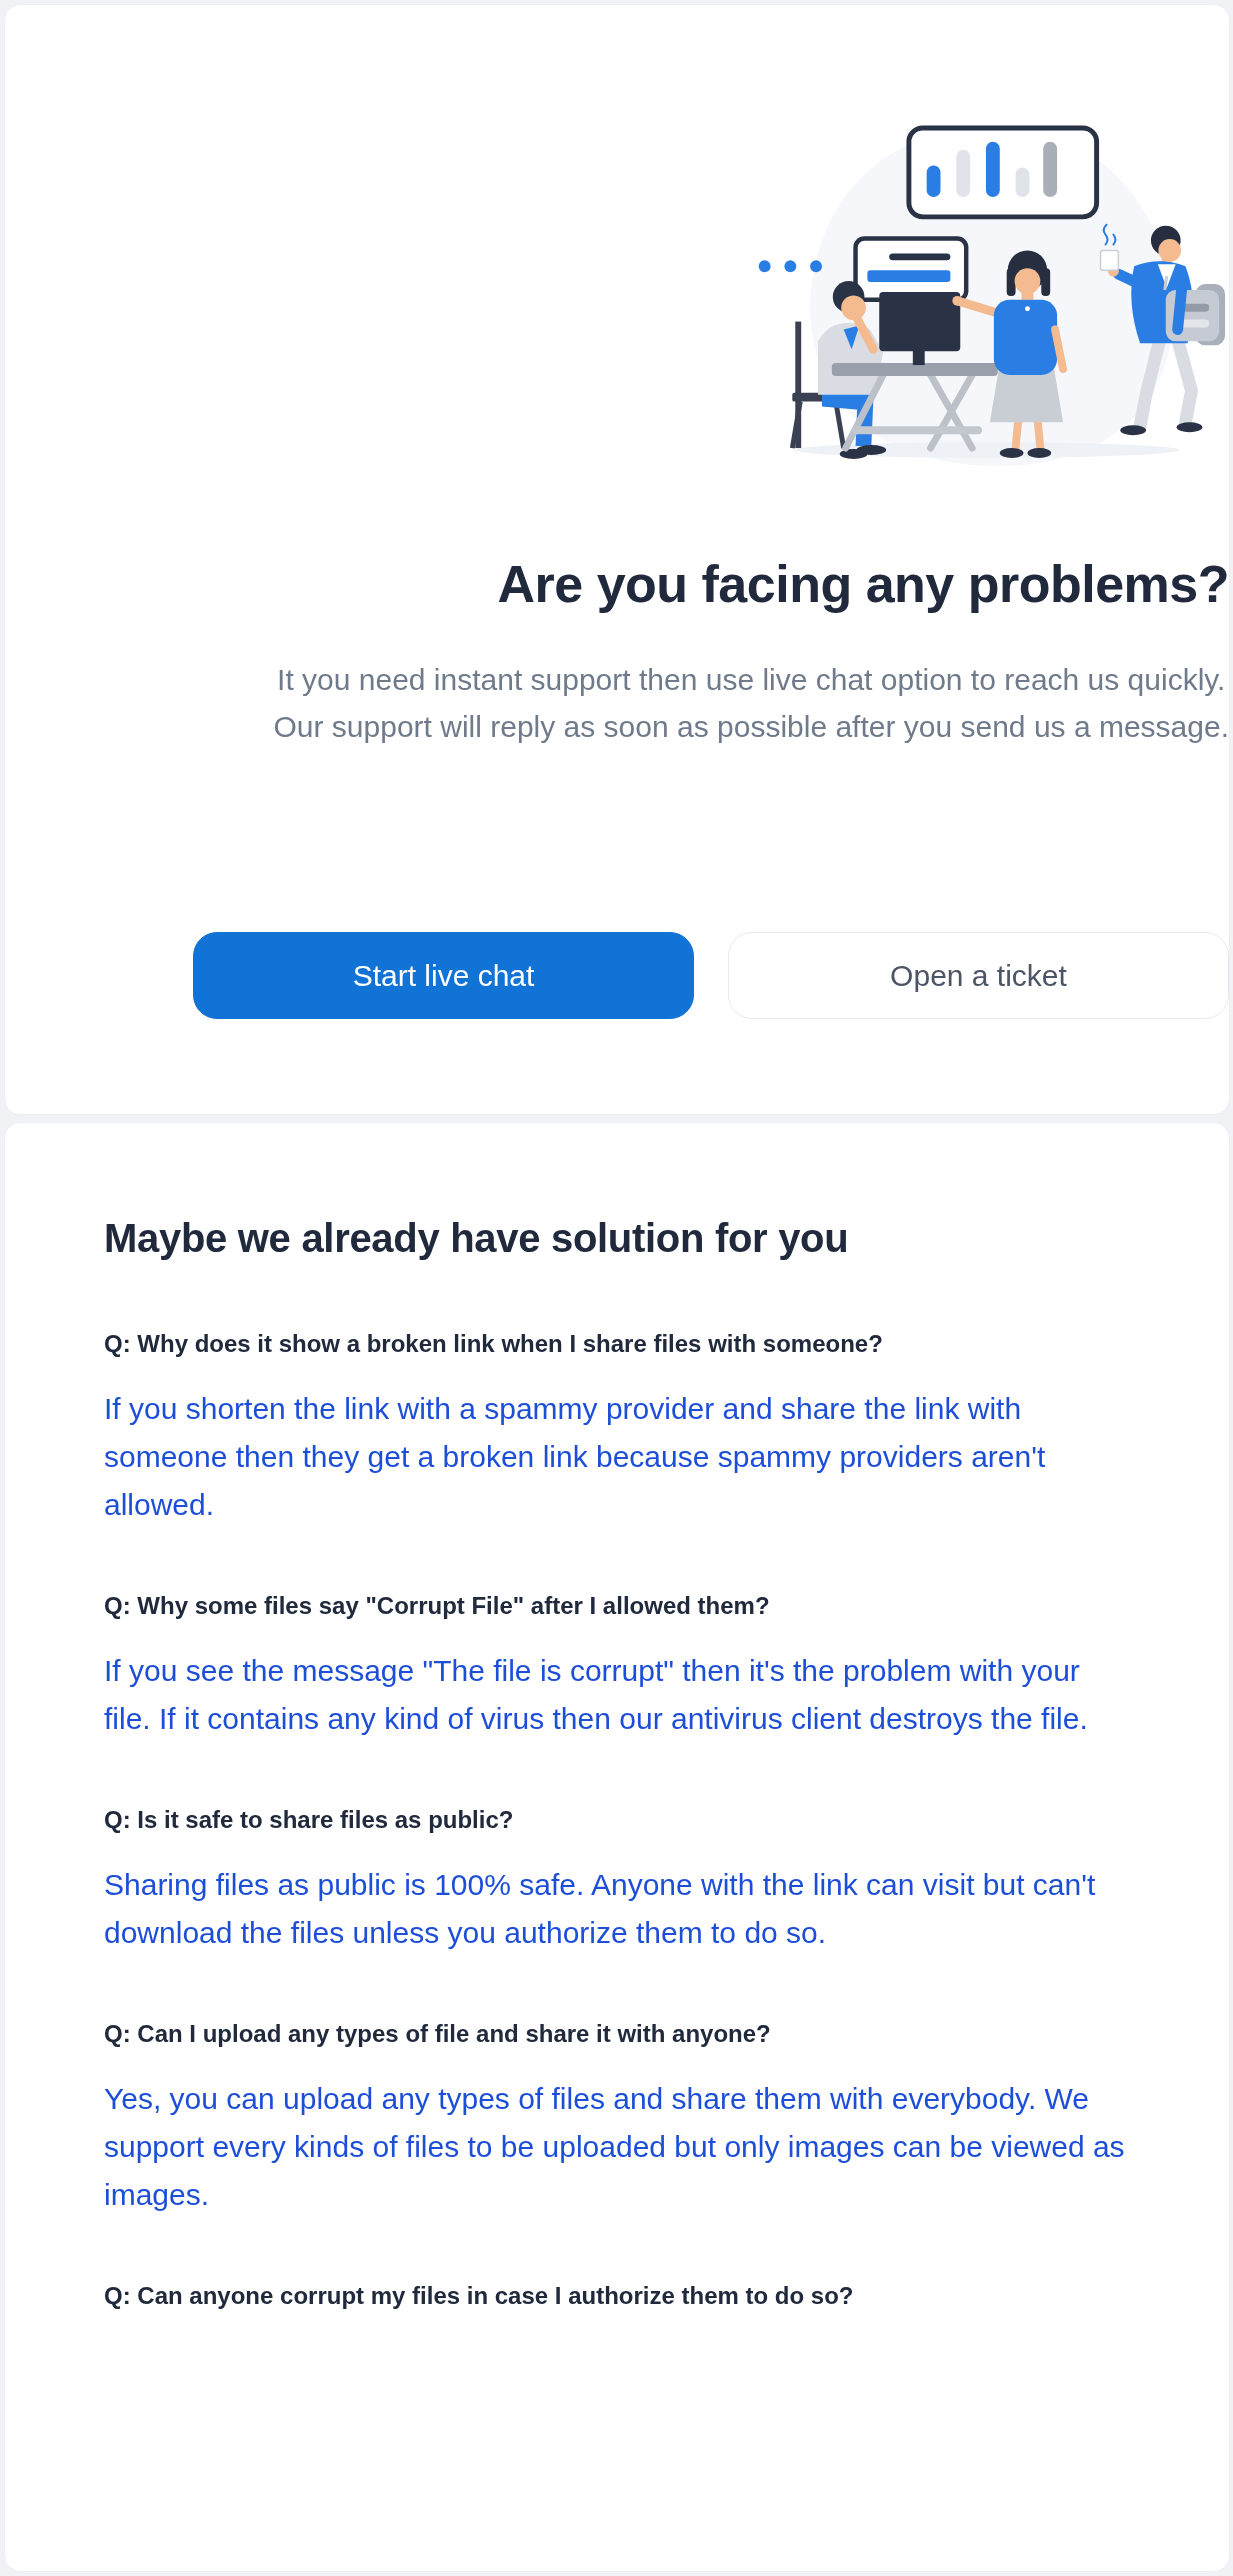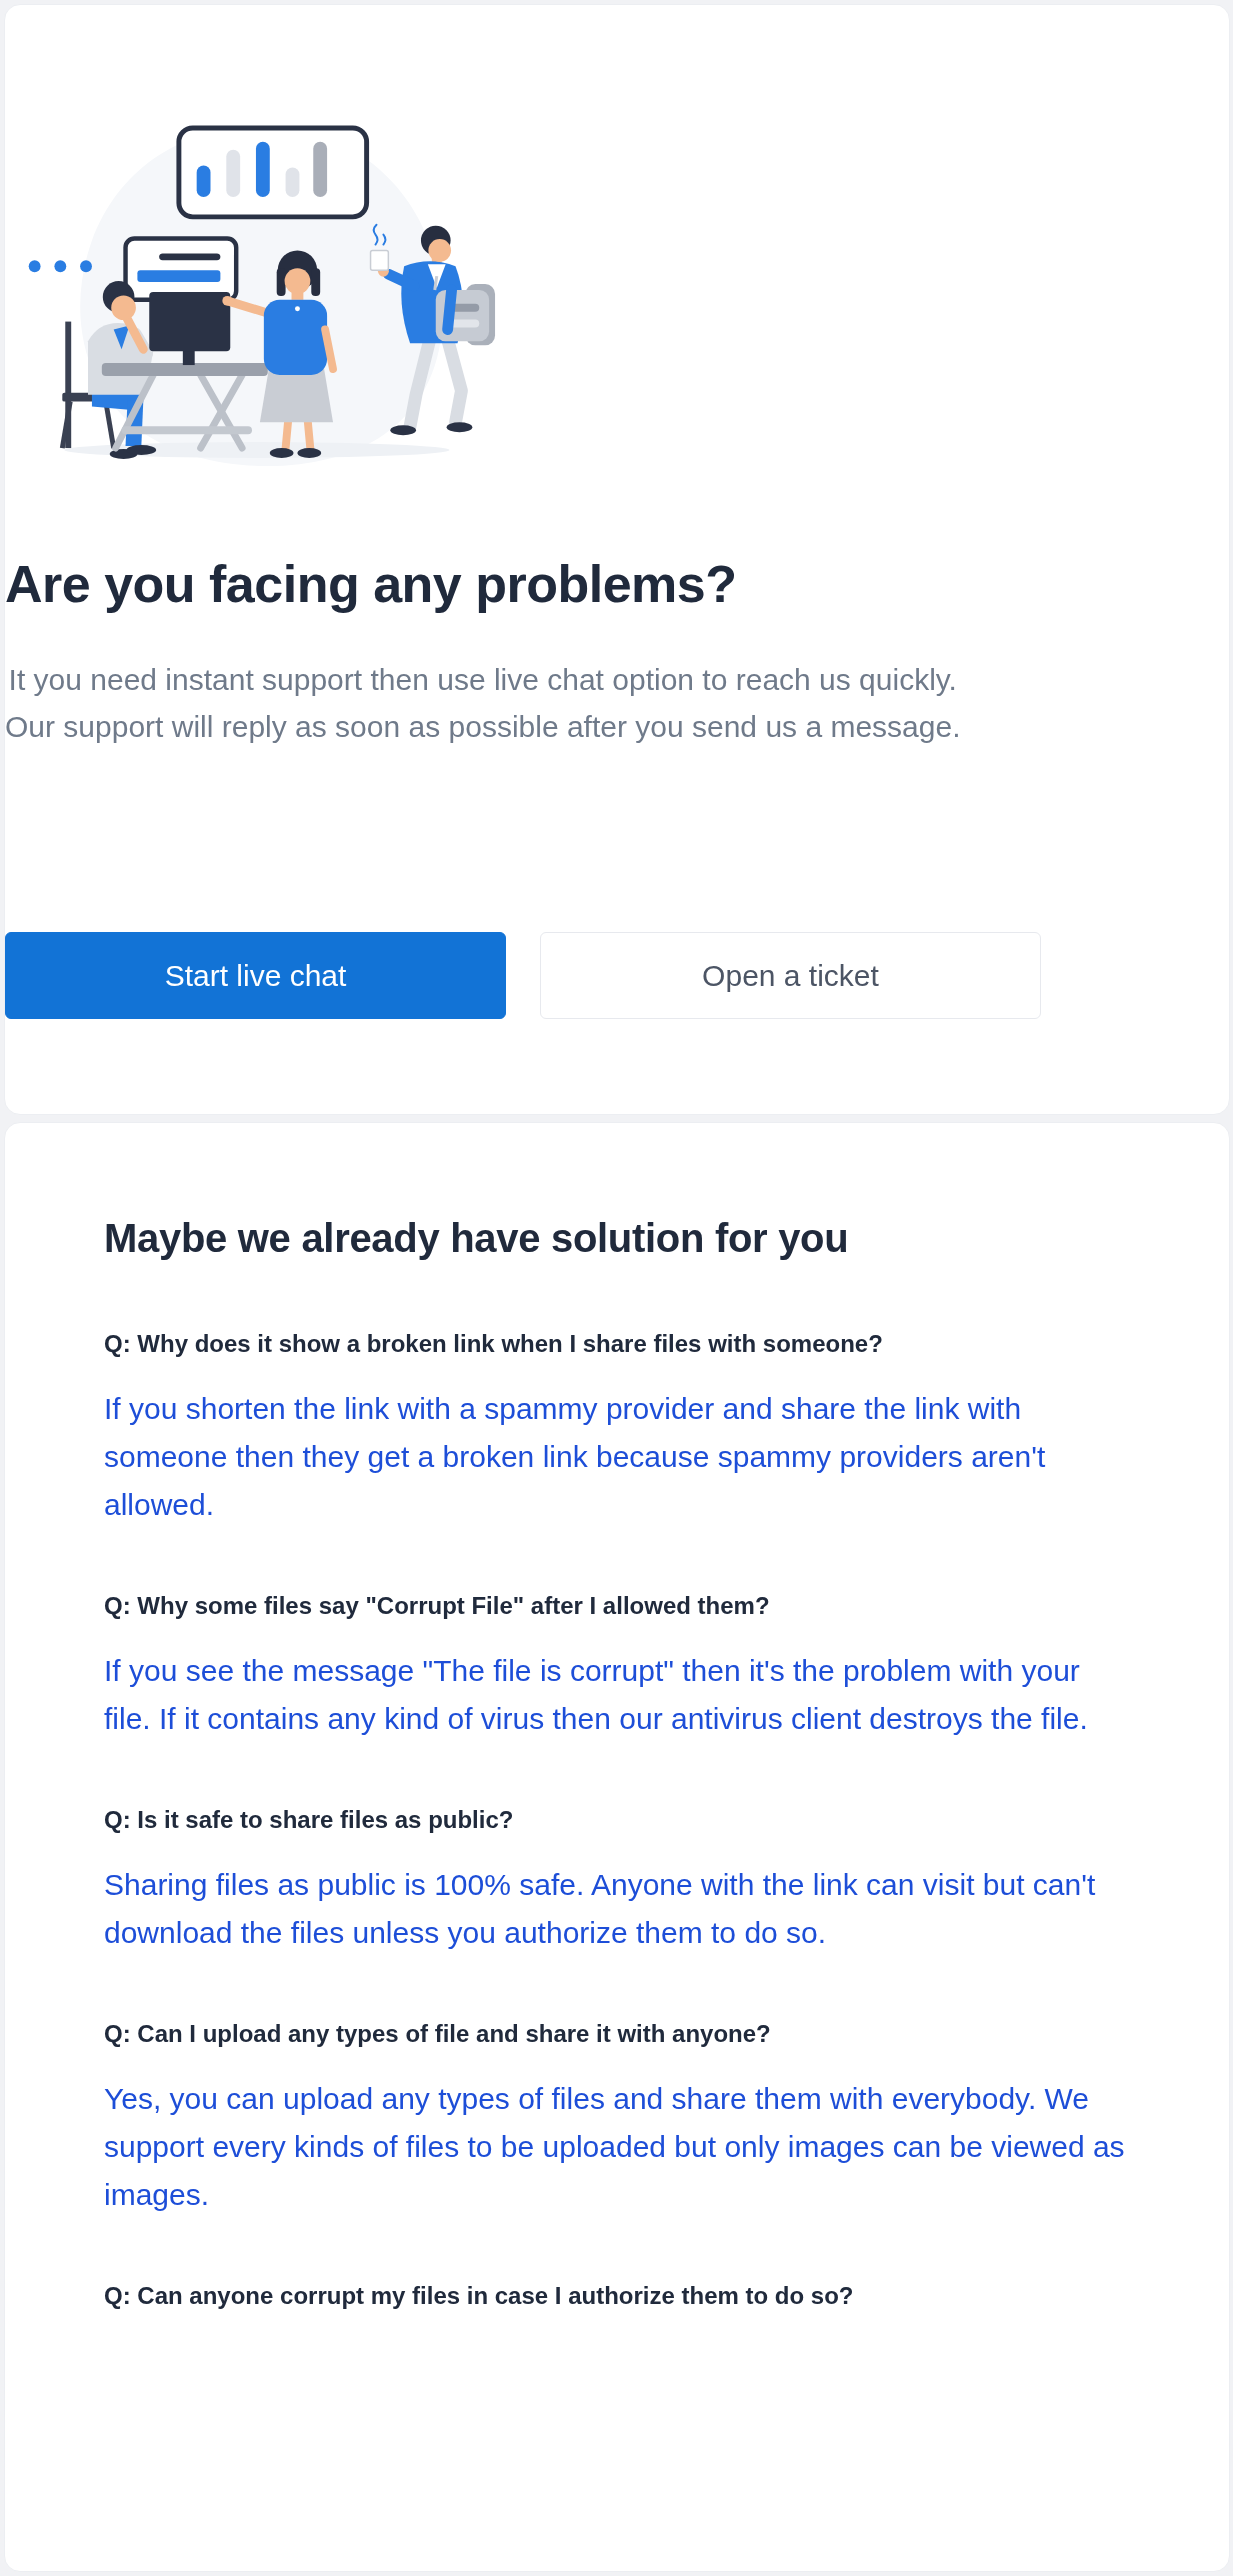--- a/index.html
+++ b/index.html
@@ -22,21 +22,21 @@
   .card {
     background: #ffffff;
     border: 1px solid #eceef2;
     border-radius: 16px;
   }
   .hero-card {
     flex: none;
     height: 1111px;
     display: flex;
     flex-direction: column;
-    align-items: flex-start;
+    align-items: flex-end;
     padding-top: 95px;
     overflow: hidden;
   }
   .illustration { width: 494px; height: 374px; }
   .illustration svg { display: block; }
   h1.page-title {
     margin: 81px 0 0;
     font-size: 52px;
     line-height: 59px;
     font-weight: 700;
@@ -52,21 +52,21 @@
   }
   .btn-row {
     margin-top: 182px;
     width: 1036px;
     display: flex;
     gap: 34px;
   }
   .btn {
     flex: 1;
     height: 87px;
-    border-radius: 6px;
+    border-radius: 24px;
     font-size: 30px;
     font-family: inherit;
     cursor: pointer;
     padding: 0;
   }
   .btn-primary {
     background: #1273d6;
     border: 1px solid #1273d6;
     color: #ffffff;
   }

